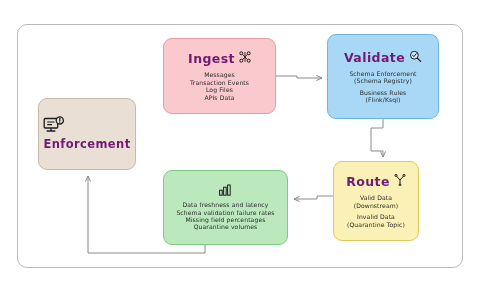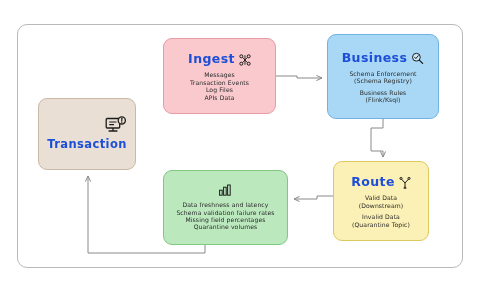--- a/index.html
+++ b/index.html
@@ -4,29 +4,29 @@
 <style>
   html,body{margin:0;padding:0;background:#ffffff;}
   body{width:480px;height:285px;overflow:hidden;
        font-family:"DejaVu Sans",sans-serif;}
   #canvas{position:absolute;left:0;top:0;width:480px;height:285px;background:#ffffff;}
   #frame{position:absolute;left:17px;top:24px;width:446px;height:244px;
          border:1.2px solid #b9b9b9;border-radius:10px;background:#ffffff;box-sizing:border-box;}
   .node{position:absolute;box-sizing:border-box;border-radius:9px;
         display:flex;flex-direction:column;align-items:center;justify-content:center;
         text-align:center;line-height:1.22;}
-  .node .title{display:flex;align-items:flex-end;justify-content:center;gap:4px;
-        font-size:12.5px;font-weight:700;color:#1d4ed8;letter-spacing:.4px;}
+  .node .title{display:flex;align-items:flex-start;justify-content:center;gap:4px;
+        font-size:12.5px;font-weight:700;color:#701a75;letter-spacing:.4px;}
   .node .body{margin-top:5px;font-size:6.1px;color:#2a2a2a;letter-spacing:.1px;}
   .node .body .grp{margin-bottom:4px;}
   .node .body .grp:last-child{margin-bottom:0;}
   .ico{display:inline-block;line-height:0;}
   #n-ingest{left:163px;top:38px;width:113px;height:76px;background:#f9c9cd;border:1.1px solid #e79ba2;}
   #n-validate{left:327px;top:34px;width:112px;height:85px;background:#a8d8f5;border:1.1px solid #6fb4e0;}
-  #n-route{left:333px;top:161px;width:96px;height:80px;background:#fbf0b5;border:1.1px solid #ddc95e;}
+  #n-route{left:333px;top:161px;width:86px;height:80px;background:#fbf0b5;border:1.1px solid #ddc95e;}
   #n-monitor{left:163px;top:170px;width:125px;height:75px;background:#bce8be;border:1.1px solid #7fc983;}
   #n-dash{left:38px;top:98px;width:98px;height:72px;background:#e9dfd4;border:1.1px solid #c9b9a8;}
   #n-dash .title{flex-direction:column;gap:2px;font-size:11.5px;}
   #n-dash .dlabel{line-height:1.25;}
   svg#wires{position:absolute;left:0;top:0;width:480px;height:285px;pointer-events:none;}
 </style>
 </head>
 <body>
 
 <div id="canvas">
@@ -64,21 +64,21 @@
     <div class="body">
       <div>Messages</div>
       <div>Transaction Events</div>
       <div>Log Files</div>
       <div>APIs Data</div>
     </div>
   </div>
 
   <div class="node" id="n-validate">
     <div class="title">
-      <span>Business</span>
+      <span>Validate</span>
       <span class="ico">
         <svg width="13" height="13" viewBox="0 0 13 13">
           <circle cx="5.4" cy="5.2" r="3.9" fill="#cfe9fb" stroke="#1d1d1d" stroke-width="1"></circle>
           <path d="M8.3,8.1 L11.6,11.4" stroke="#1d1d1d" stroke-width="1.3" stroke-linecap="round"></path>
           <path d="M3.6,5.2 L4.9,6.6 L7.3,3.6" fill="none" stroke="#1d1d1d" stroke-width="1" stroke-linecap="round"></path>
         </svg>
       </span>
     </div>
     <div class="body">
       <div class="grp">
@@ -139,16 +139,16 @@
       <span class="ico">
         <svg width="22" height="19" viewBox="0 0 22 19">
           <rect x="1.2" y="2.5" width="13.5" height="9.5" rx="1" fill="none" stroke="#1d1d1d" stroke-width="1.3"></rect>
           <path d="M4.2,6 L11.5,6 M4.2,8.6 L9,8.6" stroke="#1d1d1d" stroke-width="1.1"></path>
           <path d="M8,12 L8,14.6 M3.6,15 L12.4,15" stroke="#1d1d1d" stroke-width="1.3"></path>
           <circle cx="16.8" cy="4.4" r="3.6" fill="#e9dfd4" stroke="#1d1d1d" stroke-width="1.3"></circle>
           <path d="M16.8,2.3 L16.8,5.1" stroke="#1d1d1d" stroke-width="1.2" stroke-linecap="round"></path>
           <circle cx="16.8" cy="6.3" r="0.65" fill="#1d1d1d"></circle>
         </svg>
       </span>
-      <span class="dlabel">Transaction</span>
+      <span class="dlabel">Enforcement</span>
     </div>
   </div>
 </div>
 
 </body></html>

